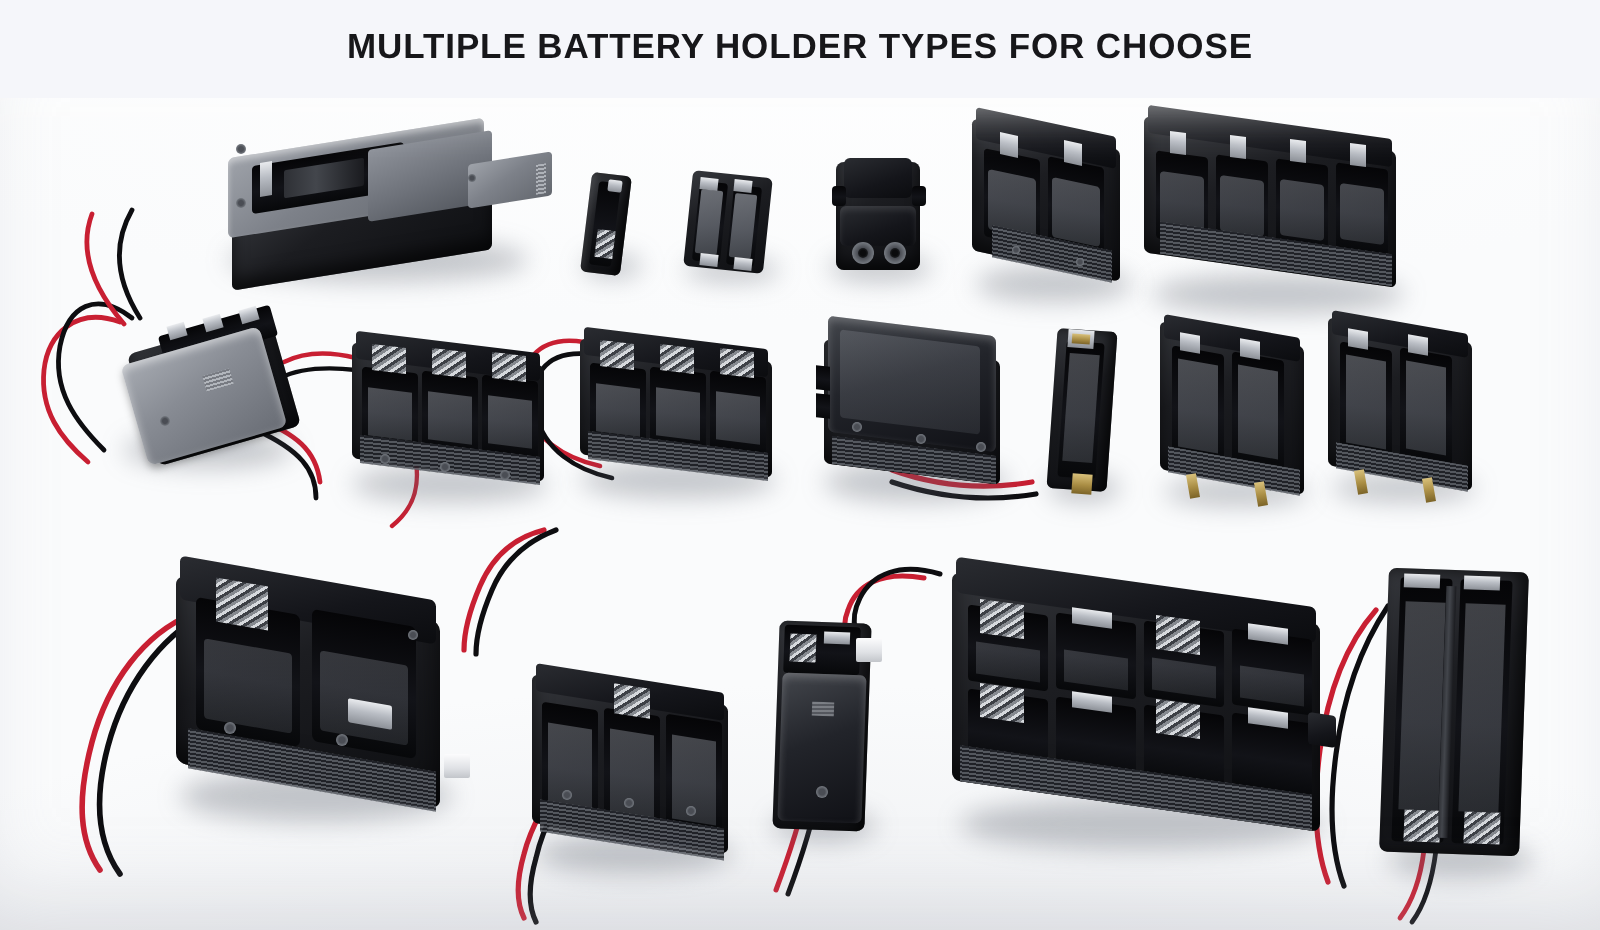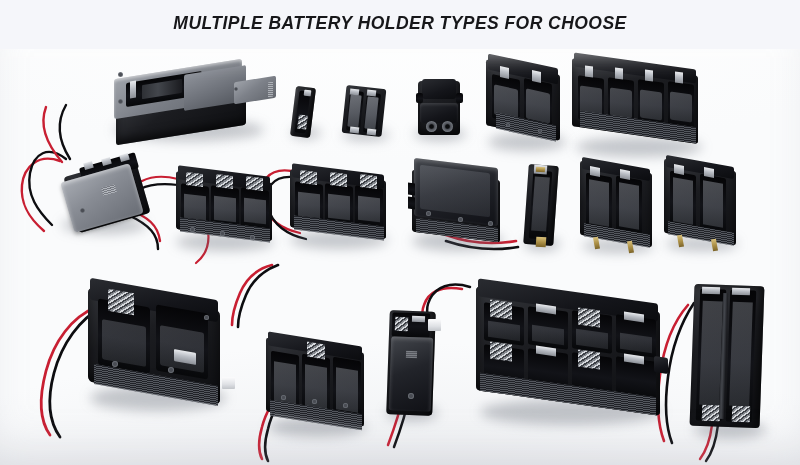--- a/index.html
+++ b/index.html
@@ -1,20 +1,20 @@
 <!DOCTYPE html>
 <html><head>
 <meta charset="utf-8">
 <style>
   html,body{margin:0;padding:0;background:#fff;}
   body{width:800px;height:465px;overflow:hidden;font-family:"Liberation Sans",sans-serif;}
   #stage{position:relative;width:800px;height:465px;overflow:hidden;background:#fdfdfe;}
 
   
-  .header{position:absolute;left:0;top:0;width:800px;height:49px;background:#f5f6fa;z-index:40;font-style:italic;}
+  .header{position:absolute;left:0;top:0;width:800px;height:49px;background:#f5f6fa;z-index:40;}
   .header-title{position:absolute;left:0;top:13px;width:800px;text-align:center;
     font-family:"Liberation Sans",sans-serif;font-weight:bold;font-size:17.5px;
     letter-spacing:.45px;color:#17171a;white-space:nowrap;}
 
   
   .photo{position:absolute;left:0;top:49px;width:800px;height:416px;overflow:hidden;
     background:
       radial-gradient(120% 80% at 50% 120%, rgba(205,208,214,.40) 0%, rgba(205,208,214,0) 62%),
       radial-gradient(100% 60% at 50% -15%, #ffffff 0%, #fafbfc 70%),
       linear-gradient(#fcfdfd,#f4f5f7);}

